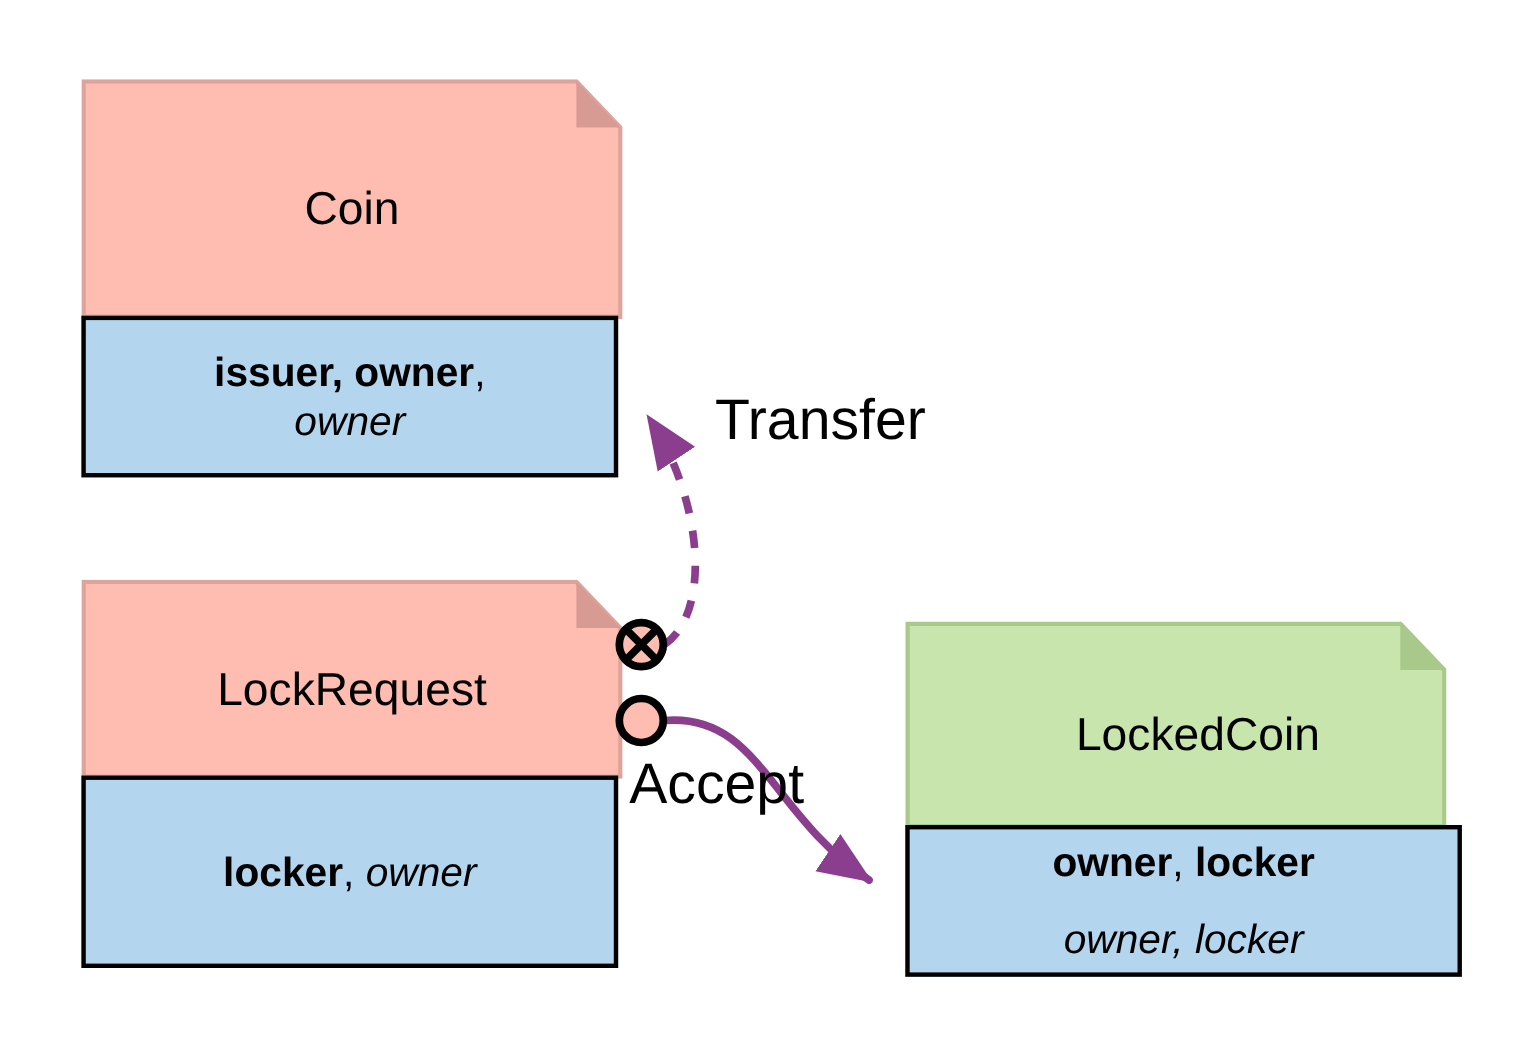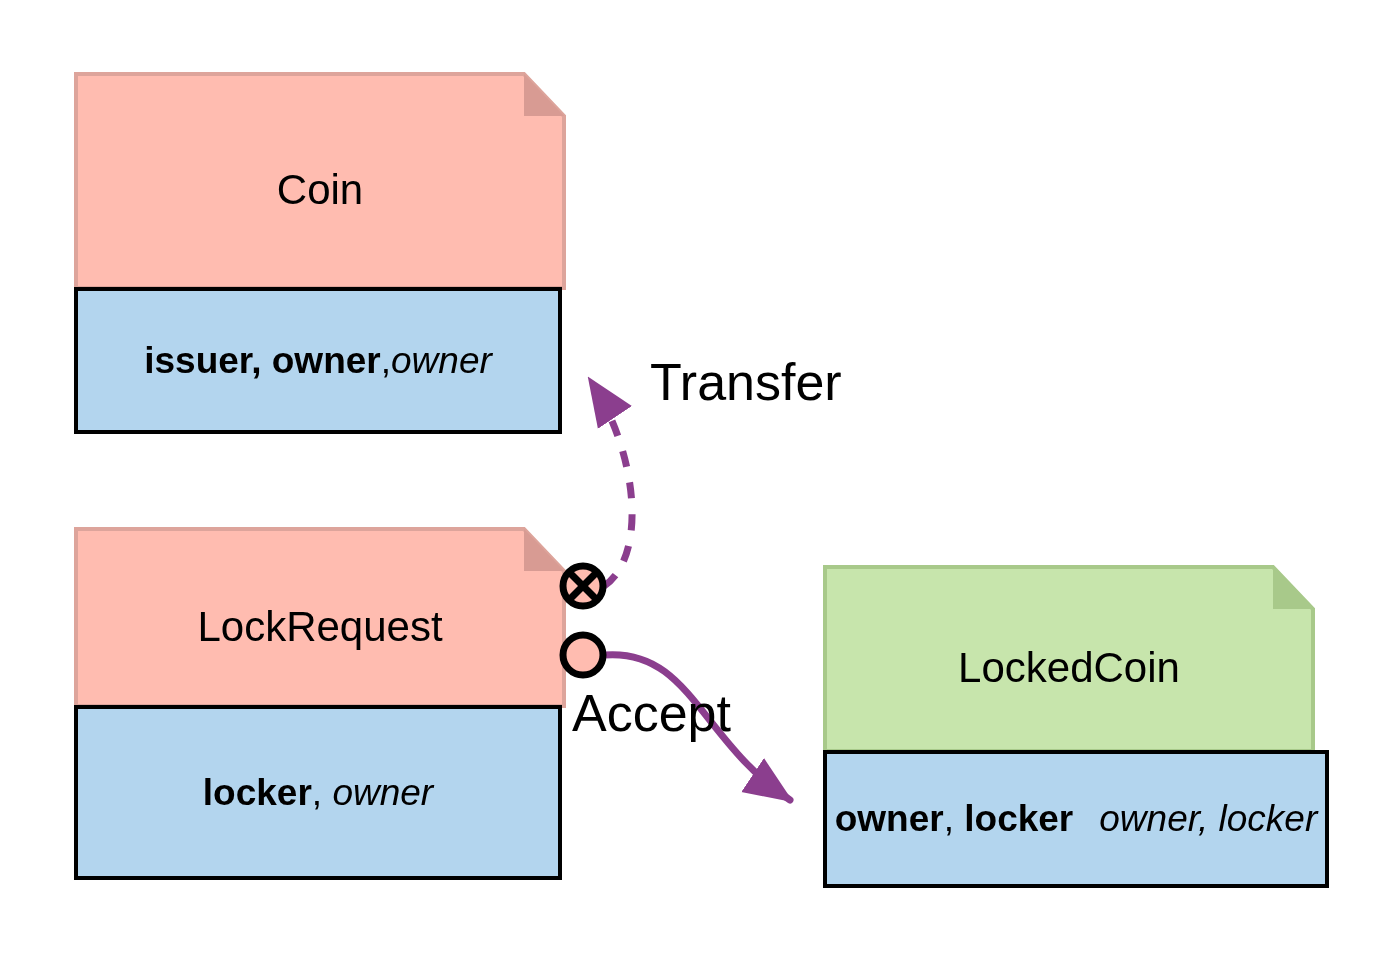--- a/index.html
+++ b/index.html
@@ -42,21 +42,21 @@
     white-space: nowrap;
     margin-top: 11px;
   }
   .art-body {
     position: absolute;
     left: 0;
     box-sizing: border-box;
     background: #b3d5ee;
     border: 4px solid #000000;
     display: flex;
-    flex-direction: row;
+    flex-direction: column;
     align-items: center;
     justify-content: center;
   }
   .attr-line {
     font-size: 37px;
     color: #000000;
     line-height: 1.18;
     text-align: center;
     white-space: nowrap;
   }
@@ -124,21 +124,21 @@
     </div>
   </div>
 
   <div class="artifact" style="left:823px; top:565px; width:492px; height:323px;">
 
     <svg class="art-header" width="492" height="188" viewBox="0 0 492 188" style="height:188px;width:492px;">
       <path d="M2,2 L450,2 L490,44 L490,186 L2,186 Z" fill="#c7e5ac" stroke="#a8c98a" stroke-width="4"></path>
       <path d="M450,2 L490,44 L450,44 Z" fill="#a8c98a" stroke="none"></path>
     </svg>
 
-    <div class="art-header-label" style="position:absolute; left:0; top:0; width:492px; height:185px; display:flex; align-items:center; justify-content:center;">LockedCoin</div>
+    <div class="art-header-label" style="position:absolute; left:0; top:0; width:492px; height:185px; display:flex; align-items:center; justify-content:center;padding-left:20px;">LockedCoin</div>
 
     <div class="art-body" style="top:185px; width:506px; height:138px;gap:26px;">
       <div class="attr-line">
         <span class="attr-bold">owner</span><span class="attr-plain">, </span><span class="attr-bold">locker</span>
       </div>
       <div class="attr-line">
         <span class="attr-italic">owner, locker</span>
       </div>
     </div>
   </div>

